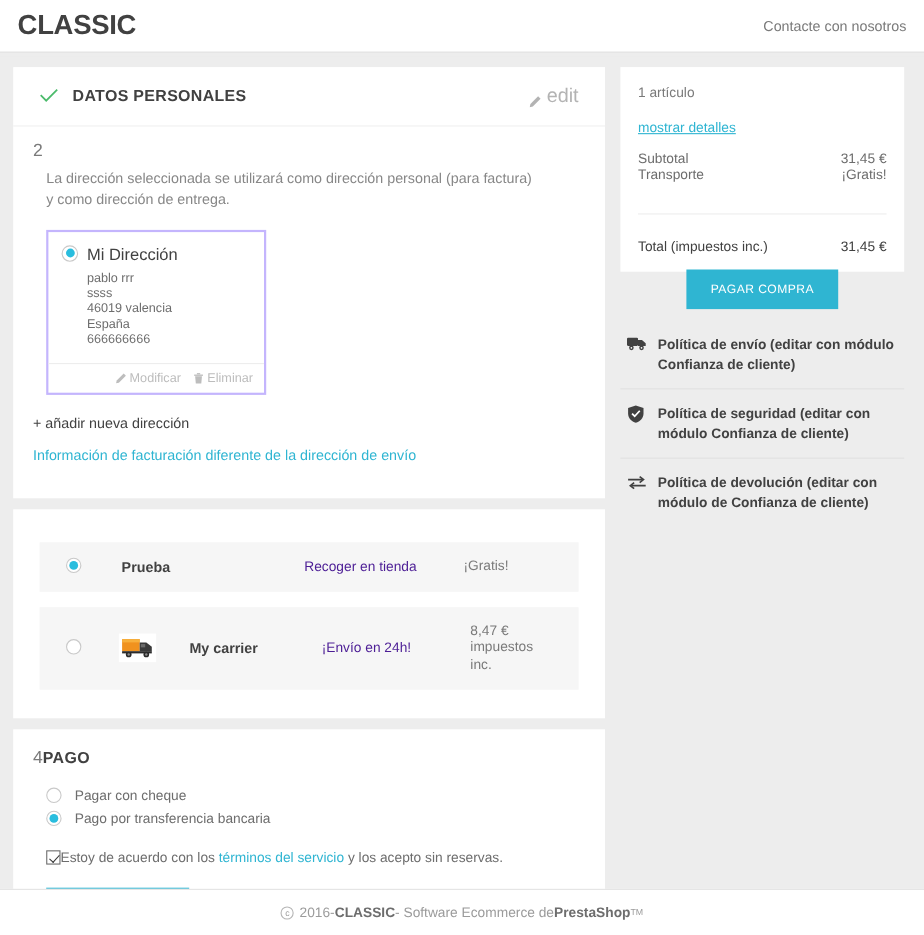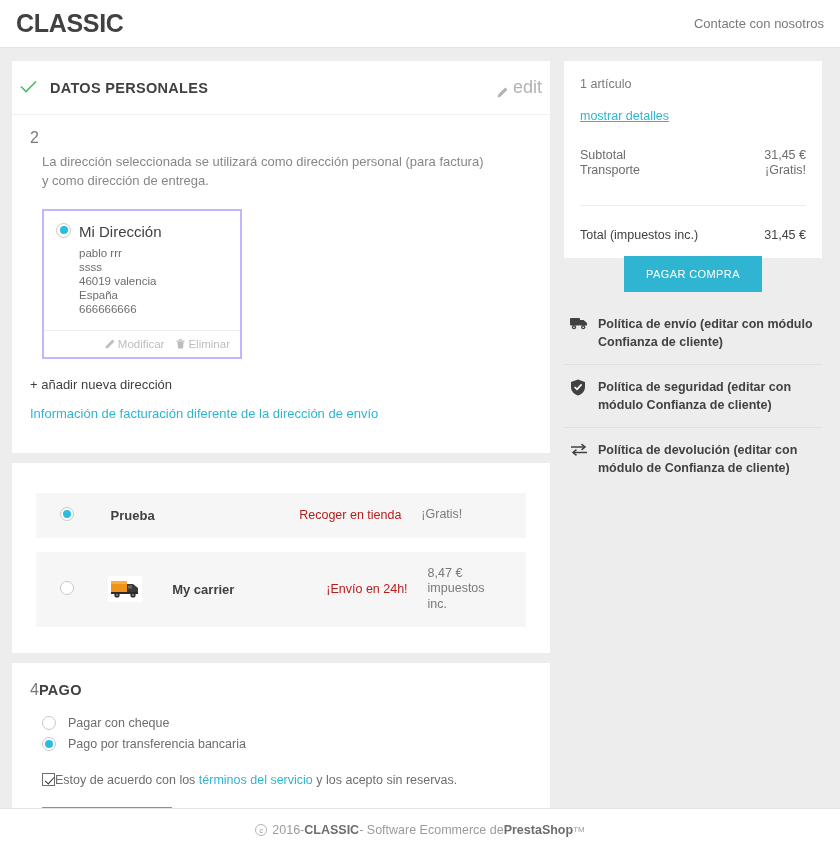--- a/index.html
+++ b/index.html
@@ -44,21 +44,21 @@
   .col-left { width: 538px; }
   .col-right { width: 258px; }
 
   
   .block { background: #fff; }
   .gap { height: 10px; }
 
   .step-head {
     display: flex;
     align-items: center;
-    padding: 16px 8px;
+    padding: 16px 24px;
     border-bottom: 1px solid #f0f0f0;
   }
   .step-head .check {
     color: #4cbb6c;
     font-size: 17px;
     width: 30px;
     line-height: 1;
   }
   .step-title {
     font-size: 14.5px;
@@ -164,21 +164,21 @@
     flex: none;
     position: relative;
     background: #fff;
   }
   .carrier-name {
     font-weight: bold;
     color: #414141;
     width: 172px;
     font-size: 13px;
   }
-  .carrier-delay { width: 147px; color: #b91c1c; text-align: right; }
+  .carrier-delay { width: 147px; color: #4c1d95; }
   .carrier-price { width: 95px; color: #7a7a7a; line-height: 1.25; }
 
   
   .pay-opt {
     display: flex;
     align-items: center;
     gap: 12px;
     margin-left: 30px;
     font-size: 12.5px;
     color: #6d6d6d;
@@ -224,21 +224,21 @@
 
   
   .summary { background: #fff; padding: 16px 16px 0 16px; }
   .sum-items { font-size: 12.5px; color: #7a7a7a; }
   .sum-details {
     font-size: 12.5px;
     color: #2fb5d2;
     margin-top: 18px;
     display: inline-block;
   }
-  .sum-rows { margin-top: 24px; padding-bottom: 26px; }
+  .sum-rows { margin-top: 12px; padding-bottom: 26px; }
   .sum-row {
     display: flex;
     justify-content: space-between;
     font-size: 12.5px;
     color: #6d6d6d;
     line-height: 1.22;
   }
   .sum-total-wrap {
     border-top: 1px solid #ededed;
     padding: 22px 0 16px 0;

